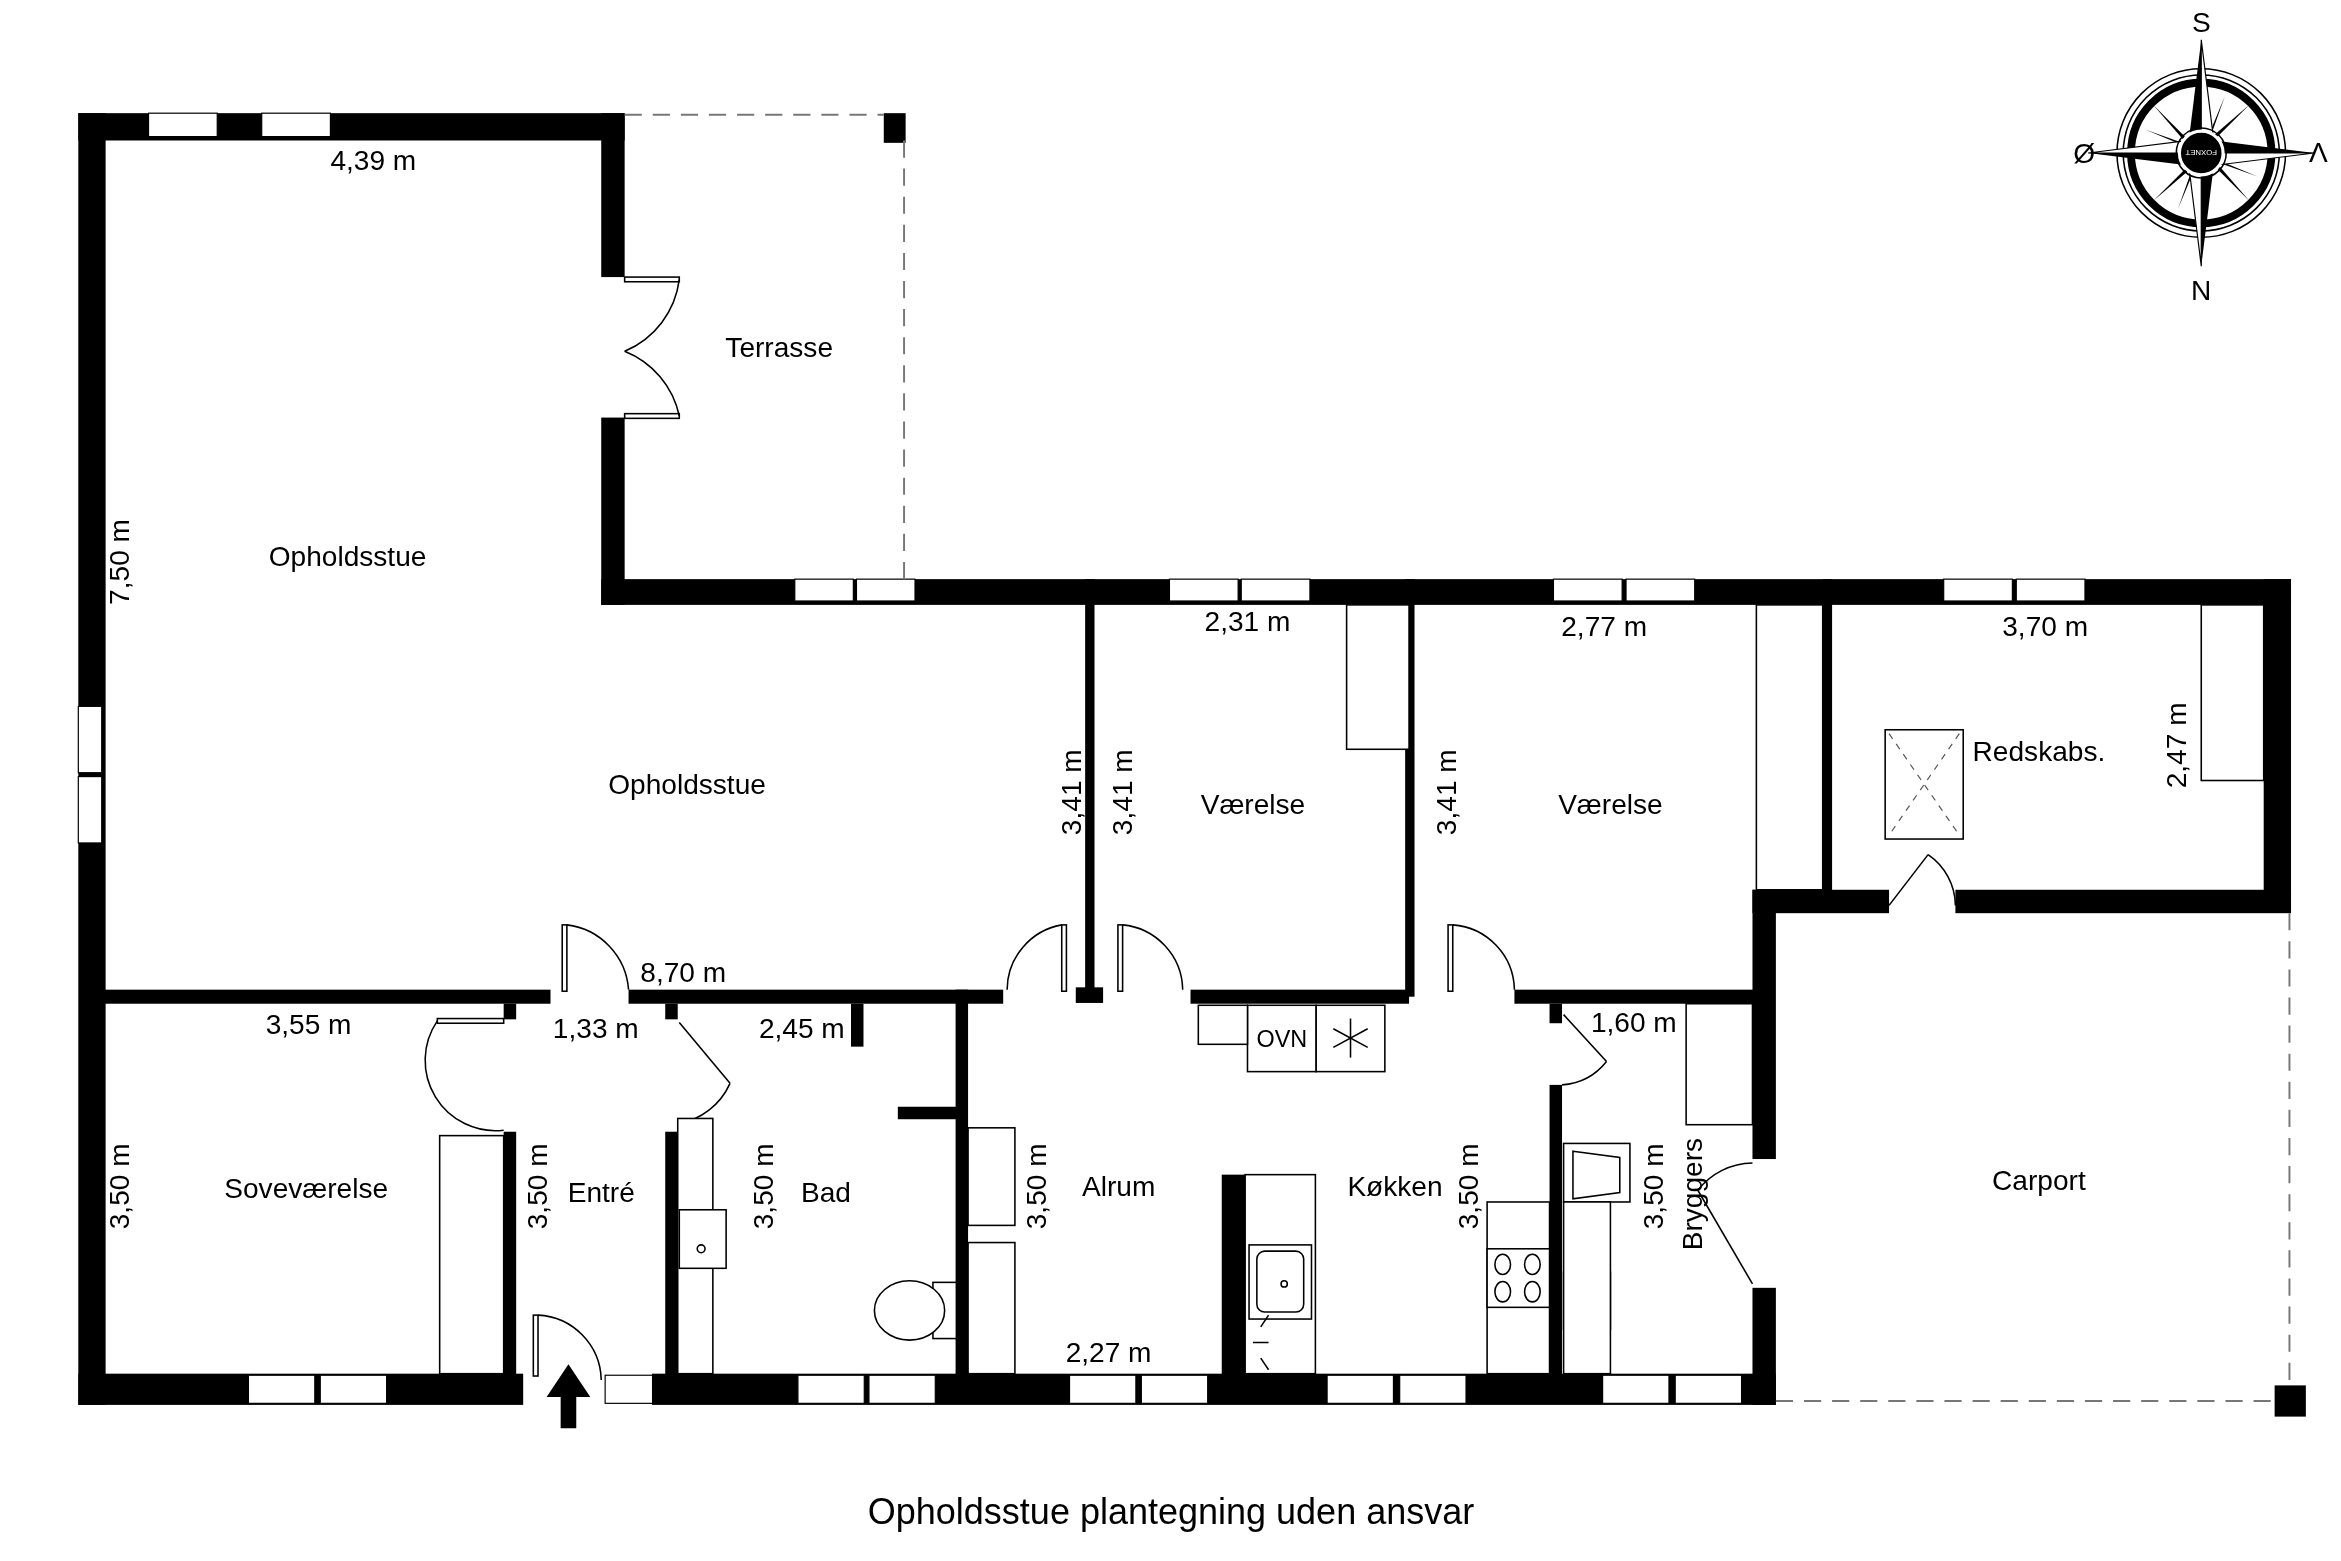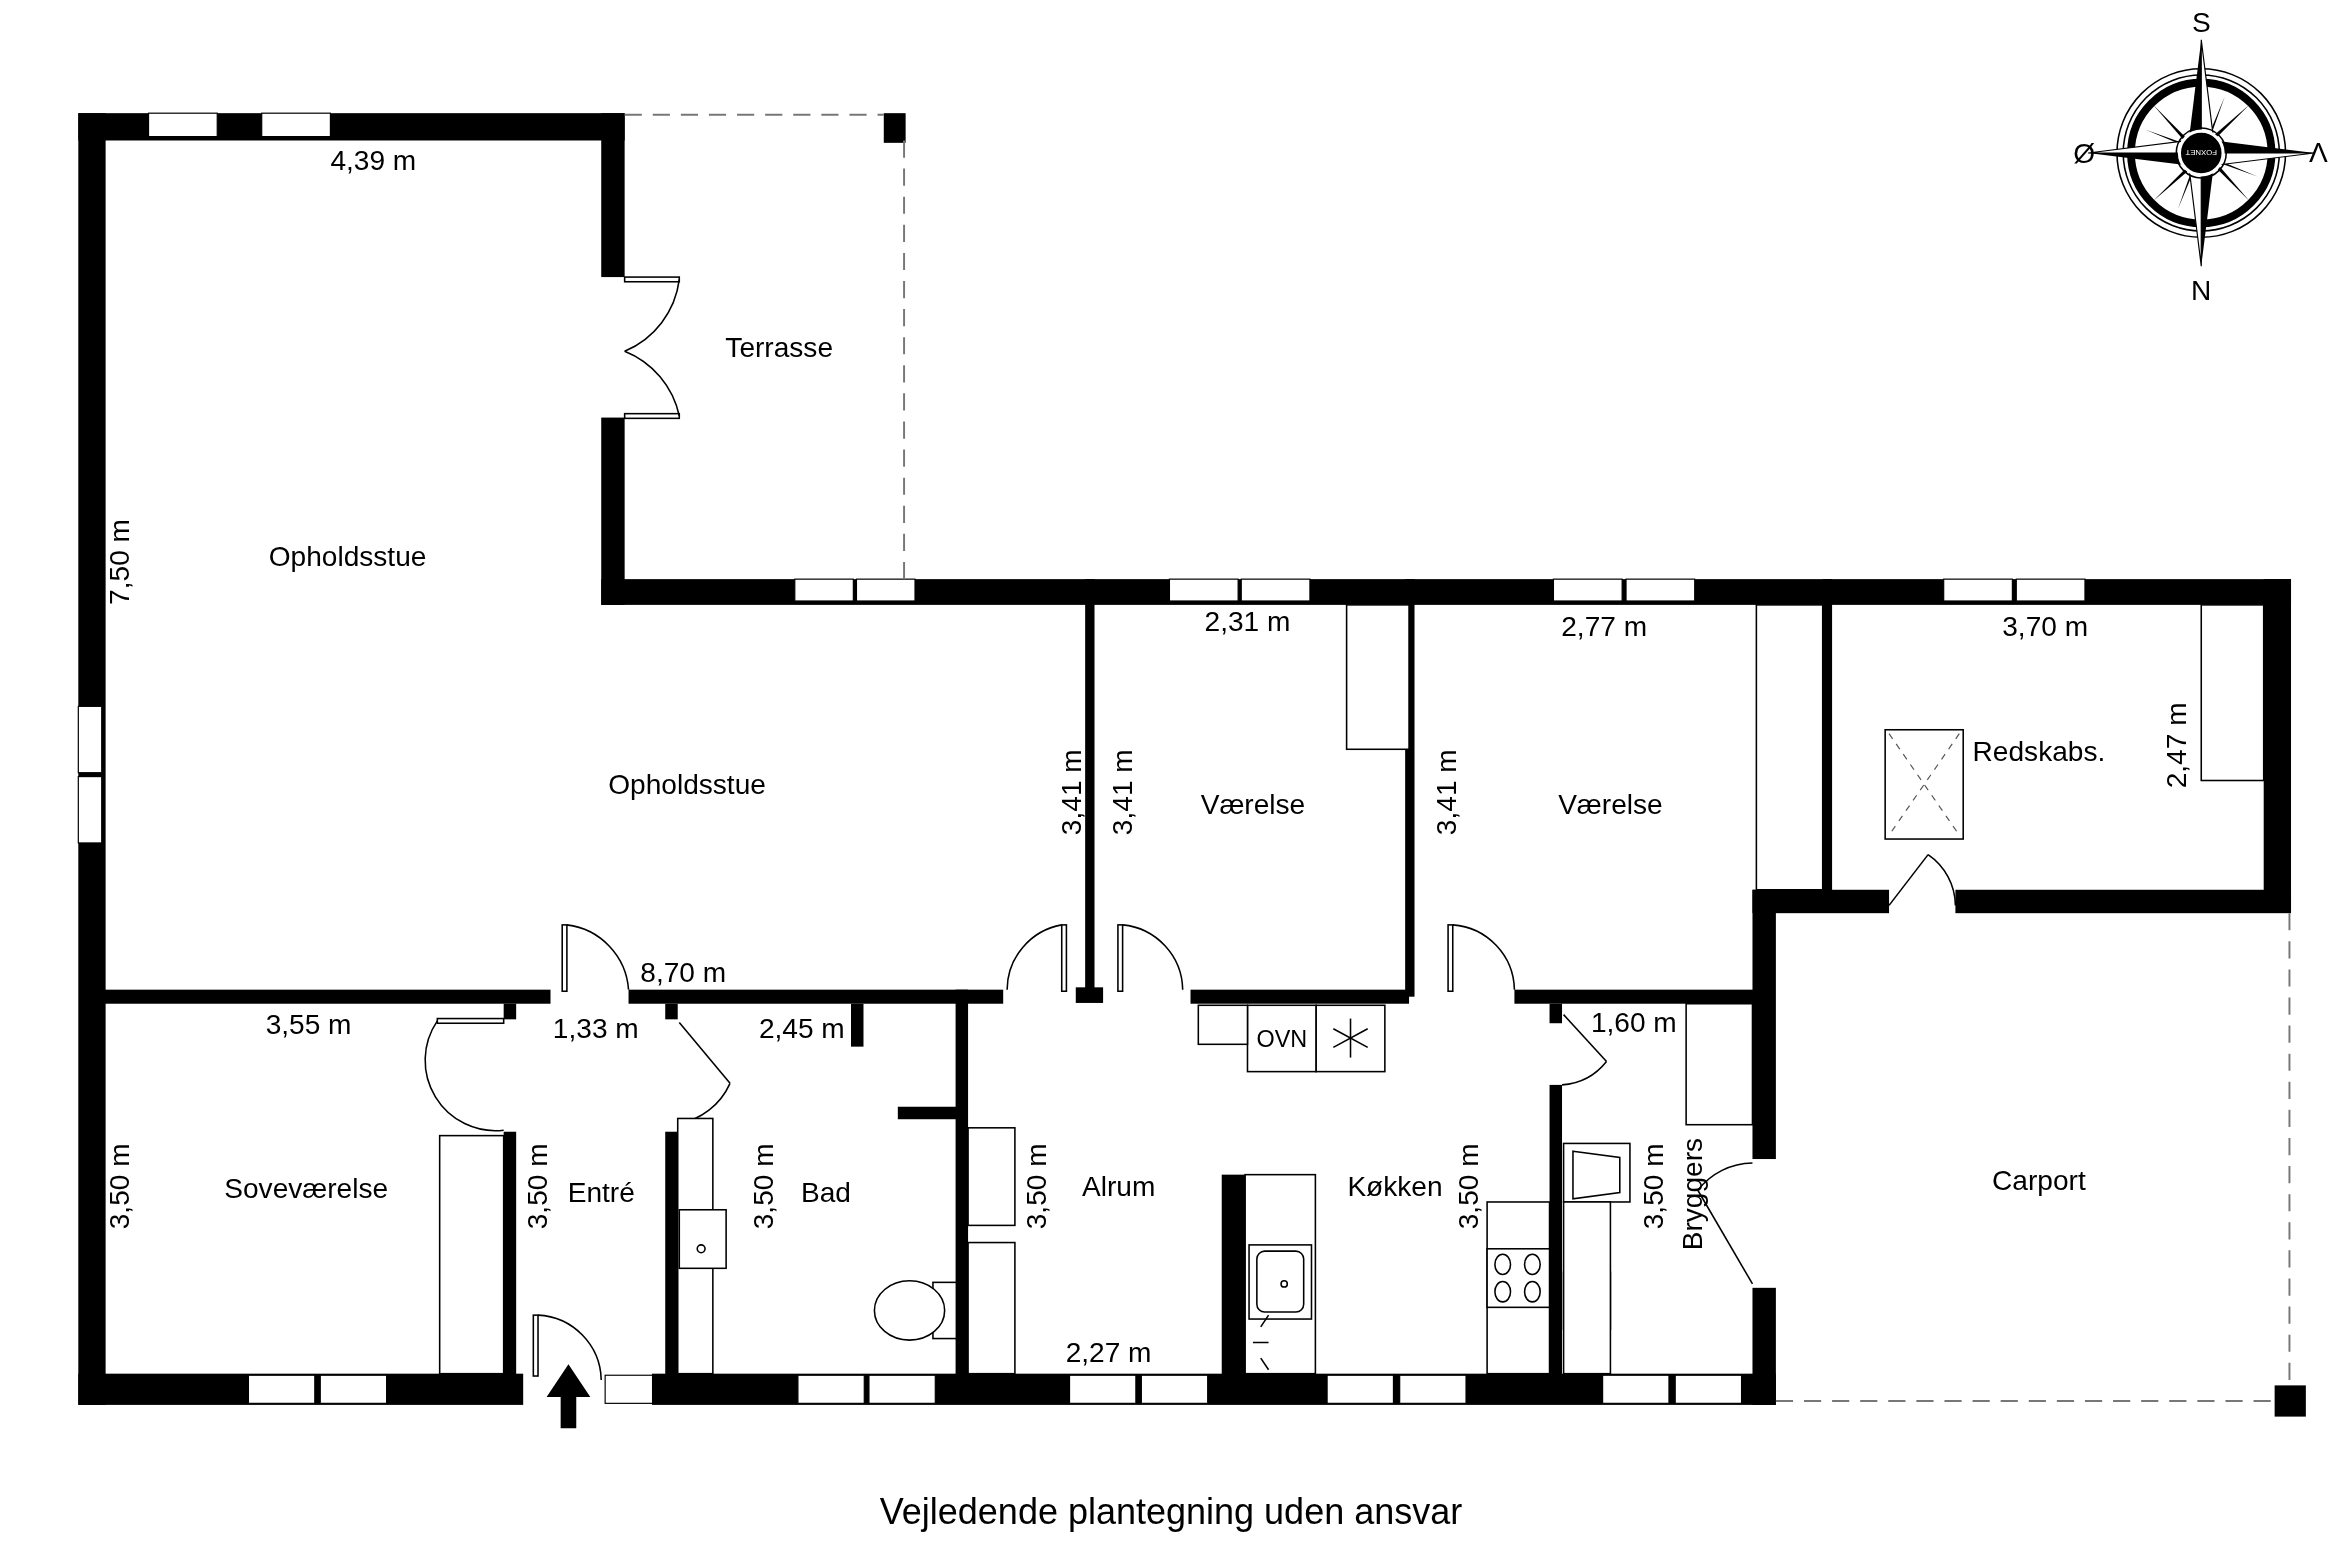--- a/index.html
+++ b/index.html
@@ -285,14 +285,14 @@
     <circle r="28" fill="#000" stroke="#fff" stroke-width="4"></circle>
     <circle r="32" fill="none" stroke="#000" stroke-width="2"></circle>
     <text transform="rotate(180)" y="4" text-anchor="middle" font-size="10" fill="#fff" font-family="Liberation Sans, sans-serif">FOXNET</text>
     <text class="compass-letter" x="0" y="-155">S</text>
     <text class="compass-letter" x="0" y="188">N</text>
     <text class="compass-letter" x="-150" y="13">Ø</text>
     <text class="compass-letter" transform="translate(150,0) rotate(180)" y="13">V</text>
   </g>
 </svg>
 
-<div class="caption">Vejledende plantegning uden ansvar</div>
+<div class="caption">Opholdsstue plantegning uden ansvar</div>
 
 
 </body></html>

